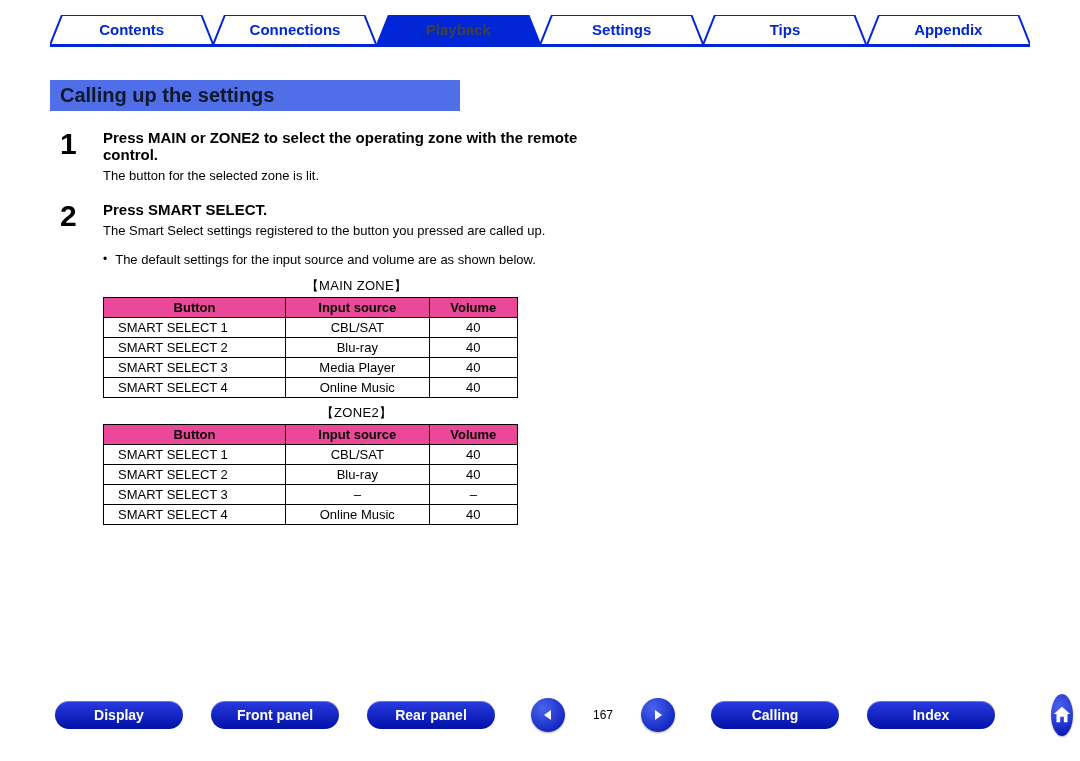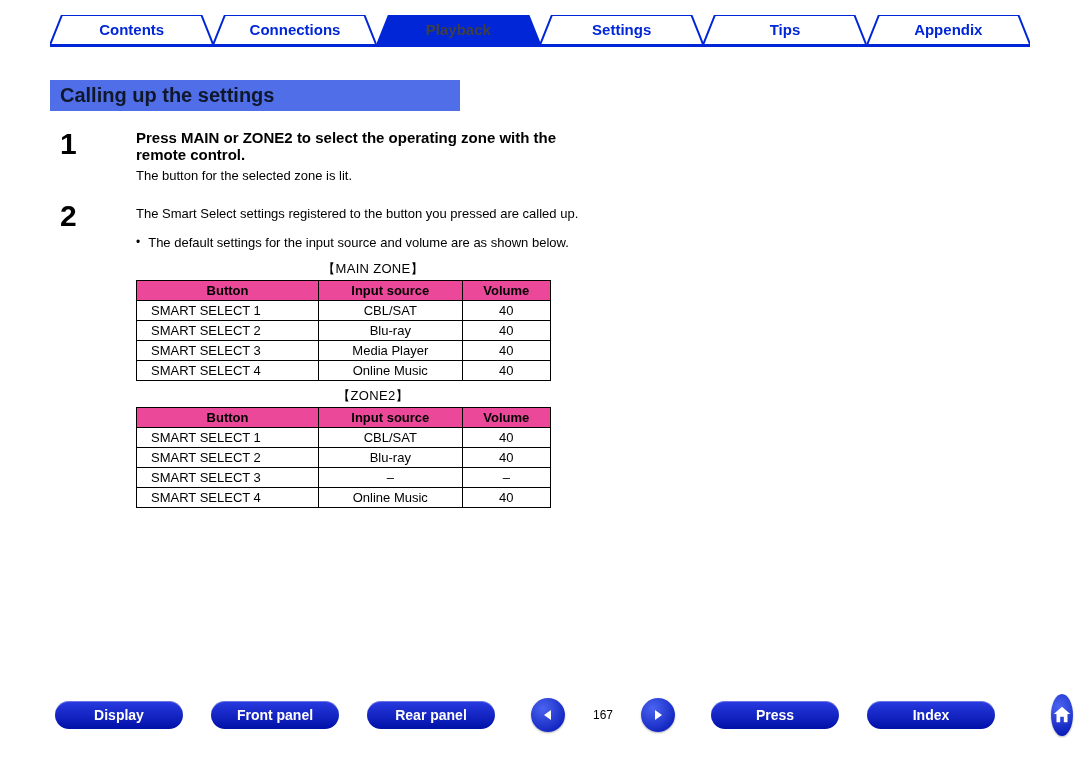--- a/index.html
+++ b/index.html
@@ -69,21 +69,21 @@
     display: flex;
     gap: 18px;
     margin-top: 18px;
   }
   .step-num {
     font-size: 30px;
     font-weight: bold;
     line-height: 1;
     width: 25px;
   }
-  .step-body { flex: 1; margin-left: 33px; }
+  .step-body { flex: 1; }
   .step-title { font-weight: bold; font-size: 15px; }
   .step-note { font-size: 13px; margin-top: 5px; }
 
   .bullet-row {
     display:flex; gap:8px; margin: 14px 0 10px 0; font-size: 13px;
   }
   .bullet-row .dot { font-size: 12px; }
 
   .zone-caption { text-align:center; margin: 6px 0 2px 0; font-size: 13px; letter-spacing: .3px;}
   table.settings {
@@ -208,20 +208,21 @@
     <div class="step-num">1</div>
     <div class="step-body">
       <div class="step-title">Press MAIN or ZONE2 to select the operating zone with the remote control.</div>
       <div class="step-note">The button for the selected zone is lit.</div>
     </div>
   </div>
 
   <div class="step">
     <div class="step-num">2</div>
     <div class="step-body">
+      <div class="step-title">Press SMART SELECT.</div>
       <div class="step-note">The Smart Select settings registered to the button you pressed are called up.</div>
 
       <div class="bullet-row">
         <span class="dot">•</span>
         <span>The default settings for the input source and volume are as shown below.</span>
       </div>
 
       <div class="zone-caption">【MAIN ZONE】</div>
       <table class="settings">
         <tbody>
@@ -301,21 +302,21 @@
         </svg>
     </div>
     <div class="page-no">167</div>
     <div class="arrow-btn">
       <svg width="12" height="12" viewBox="0 0 12 12">
           <polygon points="3,1 3,11 10,6" fill="#fff"></polygon>
         </svg>
     </div>
   </div>
   <div class="nav-group-right">
-    <div class="pill">Press</div>
+    <div class="pill">Calling</div>
     <div class="pill">Index</div>
   </div>
   <div class="flex-push"></div>
   <div class="home-btn">
     <svg width="22" height="22" viewBox="0 0 24 24">
       <path d="M12 3 L21 11 L18 11 L18 20 L14 20 L14 14 L10 14 L10 20 L6 20 L6 11 L3 11 Z" fill="#fff"></path>
     </svg>
   </div>
 </div>
 

